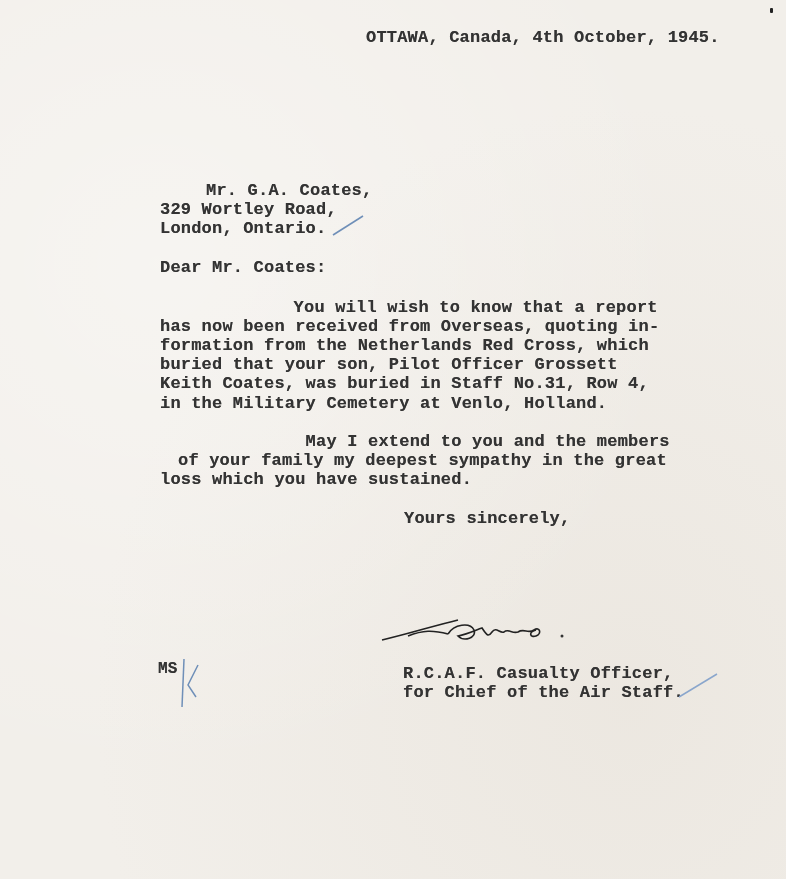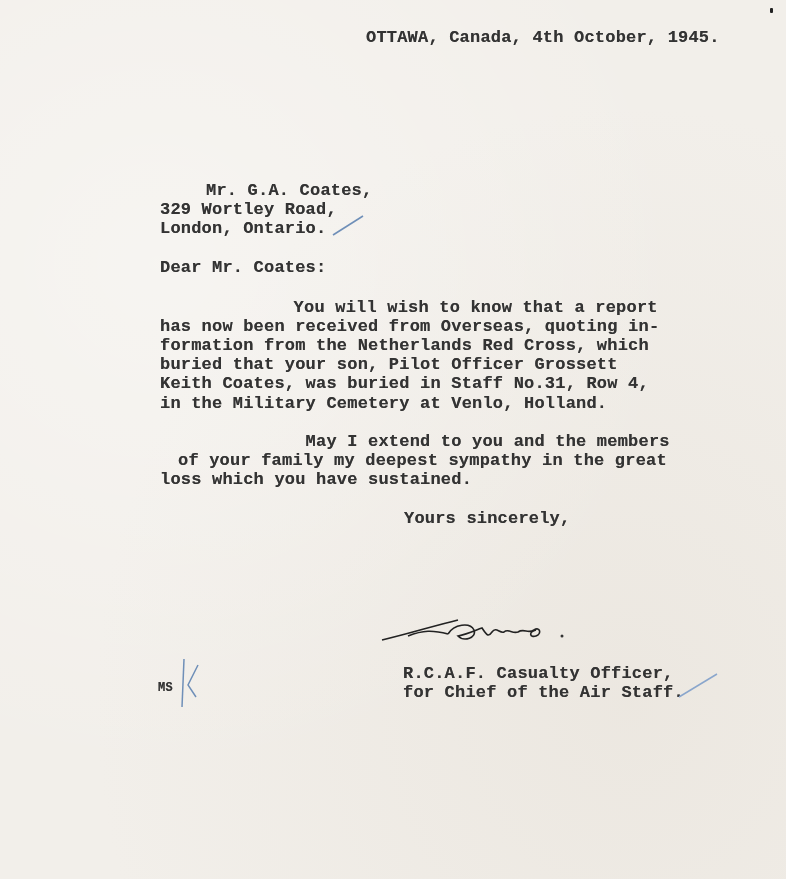--- a/index.html
+++ b/index.html
@@ -60,21 +60,21 @@
 
 <svg class="pen" style="left:378px;top:612px;" width="210" height="40">
   <path d="M4 28 C 30 22, 55 14, 80 8 M 30 24 C 45 18, 55 18, 70 22" stroke="#222" stroke-width="1.6" fill="none"></path>
   <path d="M 70 22 C 76 12, 92 10, 96 18 C 99 26, 86 30, 80 24 C 90 22, 98 18, 104 16 C 108 22, 110 26, 114 20 C 118 14, 122 22, 126 20 C 130 16, 134 22, 140 20 C 146 16, 150 22, 156 18 C 162 14, 164 22, 158 24 C 152 26, 150 20, 158 18" stroke="#222" stroke-width="1.6" fill="none"></path>
   <circle cx="184" cy="24" r="1.5" fill="#333"></circle>
 </svg>
 
 <div class="line" style="left:403px;top:664px;">R.C.A.F. Casualty Officer,</div>
 <div class="line" style="left:403px;top:683px;">for Chief of the Air Staff.</div>
 
-<div class="line" style="left:158px;top:681px;font-size:12px;">MS</div>
+<div class="line" style="left:158px;top:660px;font-size:16px;">MS</div>
 
 <svg class="pen" style="left:176px;top:655px;" width="30" height="55">
   <line x1="6" y1="52" x2="8" y2="4" stroke="#6f8fb8" stroke-width="1.5"></line>
   <path d="M 22 10 L 12 30 L 20 42" stroke="#6f8fb8" stroke-width="1.5" fill="none"></path>
 </svg>
 
 <svg class="pen" style="left:676px;top:670px;" width="44" height="30">
   <line x1="3" y1="27" x2="41" y2="4" stroke="#8aa6cc" stroke-width="1.5"></line>
 </svg>
 

